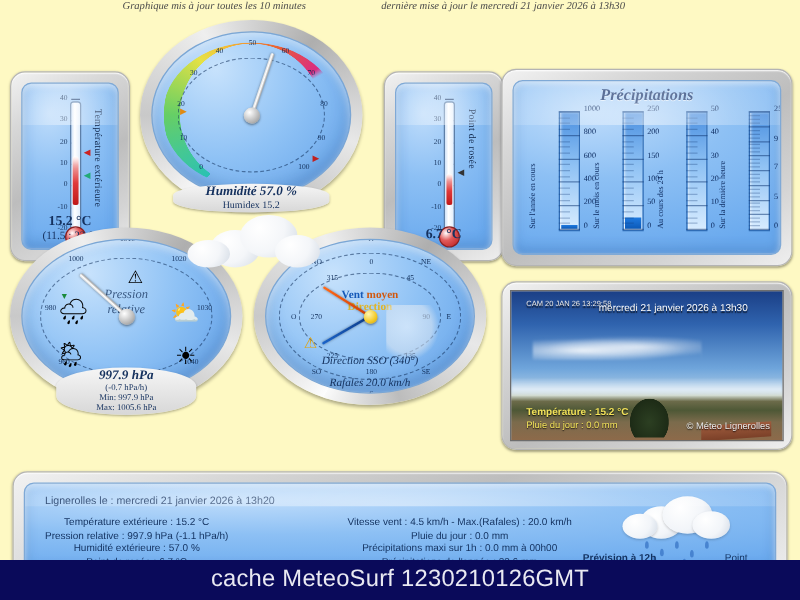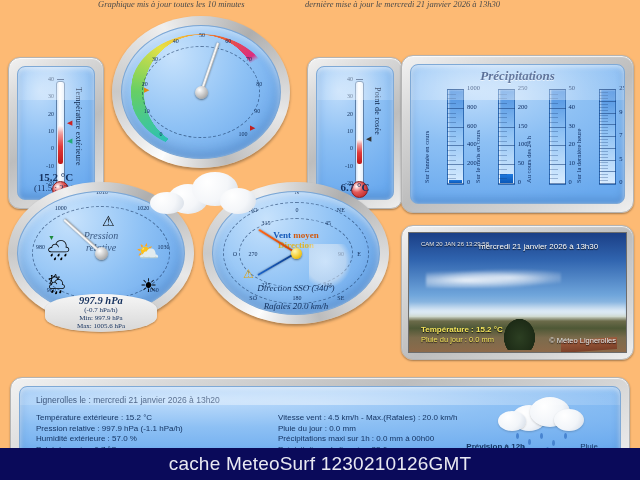--- a/index.html
+++ b/index.html
@@ -3,21 +3,21 @@
 <meta charset="utf-8">
 <style>
   * { box-sizing: border-box; }
   html, body {
     margin: 0; padding: 0;
     width: 640px; height: 480px;
     background: #ffffff;
     font-family: "Liberation Sans", sans-serif;
     overflow: hidden;
   }
-  #page { position: relative; width: 640px; height: 480px; background: #fdba74; }
+  #page { position: relative; width: 640px; height: 480px; background: #fef9c3; }
 
   
   .top-caption {
     position: absolute; top: 0; left: 0; width: 640px; height: 12px;
     color: #4a4a4a; font-style: italic; font-size: 8.5px;
     font-family: "Liberation Serif", serif;
     white-space: nowrap; overflow: hidden;
   }
   .top-caption span { position: absolute; top: -1px; }
   .cap-a { left: 98px; }
@@ -235,21 +235,21 @@
   .summary-panel { width: 620px; height: 92px; }
   .sum-head {
     position:absolute; left: 16px; top: 8px;
     font-size: 8.5px; color:#12315f; font-family:"Liberation Sans",sans-serif;
   }
   .sum-col { position:absolute; top: 26px; }
   .sum-col.left  { left: 16px; }
   .sum-col.right { left: 258px; }
   .sum-line {
     font-size: 8px; color:#12315f; line-height: 10.5px;
-    font-family:"Liberation Sans",sans-serif; white-space:nowrap;
+    font-family:"Liberation Sans",sans-serif; white-space:nowrap;text-align:center;
   }
   .forecast-label {
     position:absolute; right: 95px; bottom: 8px;
     font-size: 8px; font-weight:bold; color:#12315f;
   }
   .forecast-word {
     position:absolute; right: 22px; bottom: 8px;
     font-size: 8px; color:#12315f;
   }
   .rain-cloud {
@@ -438,20 +438,24 @@
           <div class="scale-num" style="left: 106.331px; top: 15.3216px;">60</div>
           <div class="scale-num" style="left: 126.923px; top: 32.9085px;">70</div>
           <div class="scale-num" style="left: 137.286px; top: 57.9268px;">80</div>
           <div class="scale-num" style="left: 135.161px; top: 84.923px;">90</div>
           <div class="scale-num" style="left: 121.012px; top: 108.012px;">100</div>
         </div>
       <div class="dial-needle" id="hum-needle" style="width: 3px; height: 52px; margin-left: -1.5px; margin-top: -52px; transform: rotate(18.9deg);"></div>
       <div class="dial-hub"></div>
       <div class="arrow-mark" style="left:22px; top:60px; color:#e08a12;">▶</div>
       <div class="arrow-mark" style="left:128px; top:98px; color:#c02020;">▶</div>
+    </div>
+    <div class="dial-plate" style="bottom:-2px;">
+      <span class="l1">Humidité 57.0 %</span>
+      <span class="l2">Humidex 15.2</span>
     </div>
   </div>
 
   <div class="bezel thermo-panel" style="left:307px; top:14px;">
     <div class="glass">
       <div class="thermo-scale" id="dscale-out">
           <div class="tick-row" style="top: 0px;">
             <span class="tick-lbl">40</span>
             <span class="tick-line"></span>
           </div>
@@ -840,21 +844,21 @@
         <div class="rc-drop" style="left:18px; top:38px;"></div>
         <div class="rc-drop" style="left:30px; top:44px;"></div>
         <div class="rc-drop" style="left:42px; top:38px;"></div>
         <div class="rc-drop" style="left:54px; top:45px;"></div>
         <div class="rc-drop" style="left:66px; top:38px;"></div>
         <div class="rc-drop" style="left:24px; top:50px;"></div>
         <div class="rc-drop" style="left:48px; top:52px;"></div>
       </div>
 
       <div class="forecast-label">Prévision à 12h</div>
-      <div class="forecast-word">Pluie</div>
+      <div class="forecast-word">Point</div>
     </div>
   </div>
 
   <div class="botbar">
     <span class="botbar-txt">cache MeteoSurf 1230210126GMT</span>
   </div>
 
 </div>
 
 </body></html>

